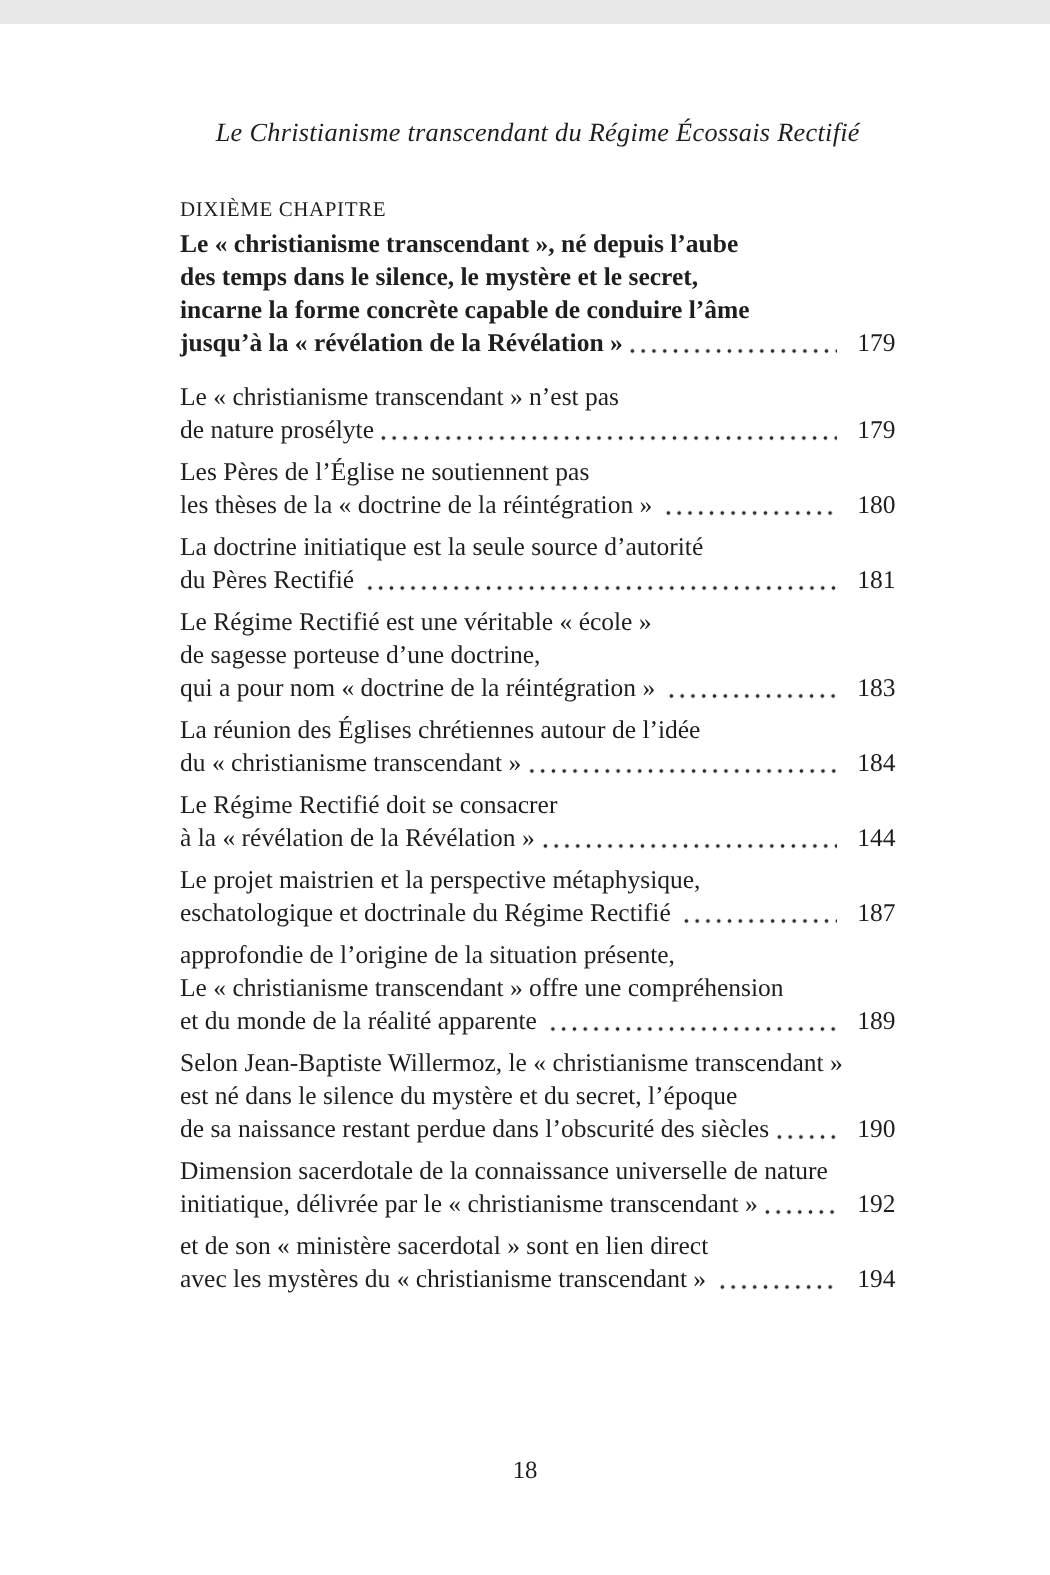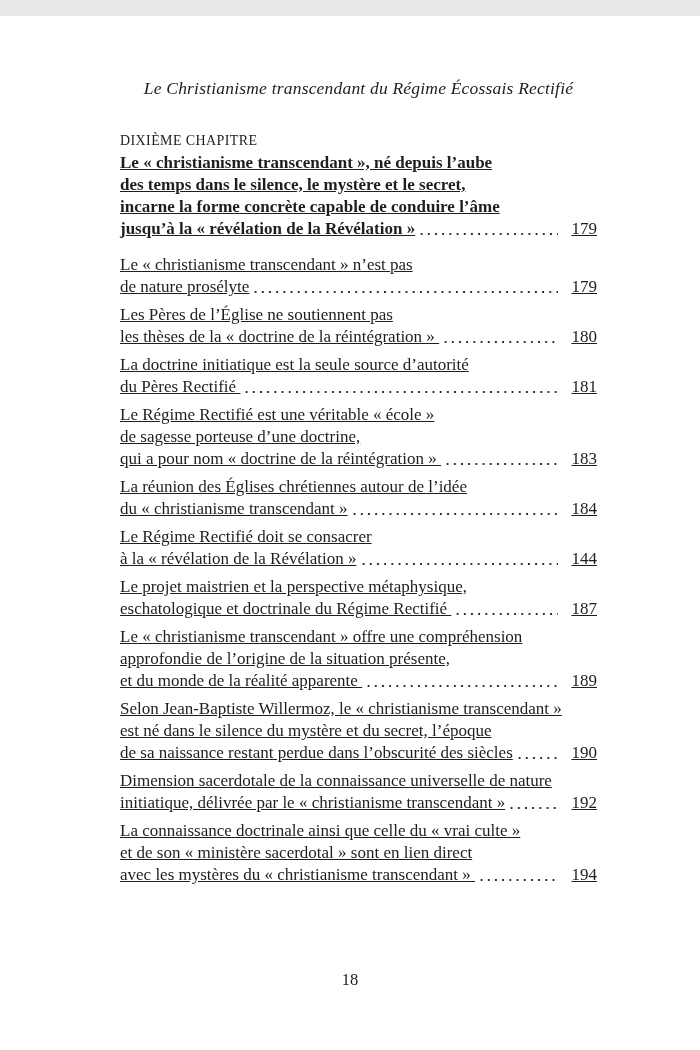--- a/index.html
+++ b/index.html
@@ -32,21 +32,20 @@
     line-height: 22px;
     letter-spacing: 0.4px;
   }
   .toc-list { }
   .entry { margin-bottom: 6px; }
   .entry.bold { font-weight: bold; margin-bottom: 14px; }
   .line {
     font-size: 17px;
     line-height: 22px;
     white-space: nowrap;
-    text-decoration: underline;
   }
   .line.last { display: flex; align-items: flex-end; }
   .line.last .txt { white-space: pre; }
   .leader {
     flex: 1 1 auto;
     min-width: 10px;
     height: 15px;
     margin: 0 2px 0 3px;
     background-image: radial-gradient(circle, #2b2b2b 1.15px, rgba(0,0,0,0) 1.45px);
     background-size: 7.2px 6px;
@@ -140,22 +139,22 @@
       </div>
       <div class="entry">
         <div class="line">Le projet maistrien et la perspective métaphysique,</div>
         <div class="line last">
           <span class="txt">eschatologique et doctrinale du Régime Rectifié </span>
           <span class="leader"></span>
           <span class="pg">187</span>
         </div>
       </div>
       <div class="entry">
+        <div class="line">approfondie de l’origine de la situation présente,</div>
         <div class="line">Le « christianisme transcendant » offre une compréhension</div>
-        <div class="line">approfondie de l’origine de la situation présente,</div>
         <div class="line last">
           <span class="txt">et du monde de la réalité apparente </span>
           <span class="leader"></span>
           <span class="pg">189</span>
         </div>
       </div>
       <div class="entry">
         <div class="line">Selon Jean-Baptiste Willermoz, le « christianisme transcendant »</div>
         <div class="line">est né dans le silence du mystère et du secret, l’époque</div>
         <div class="line last">
@@ -166,21 +165,20 @@
       </div>
       <div class="entry">
         <div class="line">Dimension sacerdotale de la connaissance universelle de nature</div>
         <div class="line last">
           <span class="txt">initiatique, délivrée par le « christianisme transcendant »</span>
           <span class="leader"></span>
           <span class="pg">192</span>
         </div>
       </div>
       <div class="entry">
-        <div class="line">La connaissance doctrinale ainsi que celle du « vrai culte »</div>
         <div class="line">et de son « ministère sacerdotal » sont en lien direct</div>
         <div class="line last">
           <span class="txt">avec les mystères du « christianisme transcendant » </span>
           <span class="leader"></span>
           <span class="pg">194</span>
         </div>
       </div>
     </div>
 
   <div class="footer-page-number">18</div>

